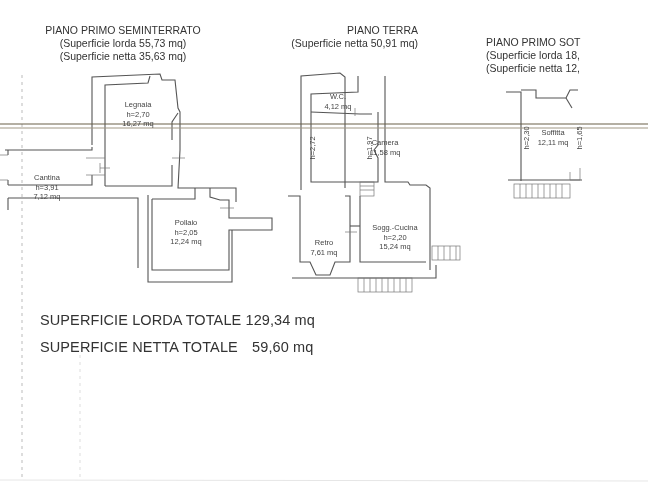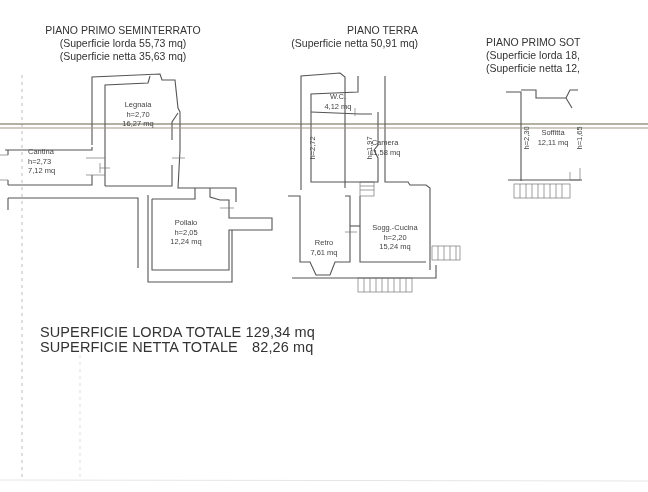--- a/index.html
+++ b/index.html
@@ -134,23 +134,23 @@
   <div>(Superficie lorda 18,</div>
   <div>(Superficie netta 12,</div>
 </div>
 
 <div class="abs room" style="left:108px; top:100px; width:60px;">
   <div>Legnaia</div>
   <div>h=2,70</div>
   <div>16,27 mq</div>
 </div>
 
-<div class="abs room" style="left:28px; top:147px; width:38px; text-align:left;">
+<div class="abs room" style="left:28px; top:173px; width:38px; text-align:center;">
   <div>Cantina</div>
-  <div>h=2,73</div>
+  <div>h=3,91</div>
   <div>7,12 mq</div>
 </div>
 
 <div class="abs room" style="left:160px; top:218px; width:52px;">
   <div>Pollaio</div>
   <div>h=2,05</div>
   <div>12,24 mq</div>
 </div>
 
 <div class="abs room" style="left:318px; top:92px; width:40px;">
@@ -176,21 +176,21 @@
   <div>15,24 mq</div>
 </div>
 
 <div class="abs room" style="left:530px; top:128px; width:46px;">
   <div>Soffitta</div>
   <div>12,11 mq</div>
 </div>
 <div class="abs vert" style="left:511px; top:130px; width:30px;">h=2,30</div>
 <div class="abs vert" style="left:564px; top:130px; width:30px;">h=1,65</div>
 
-<div class="abs total" style="left:40px; top:312px;margin-top:12px;">
+<div class="abs total" style="left:40px; top:312px;">
   <span>SUPERFICIE LORDA TOTALE</span>
   <span>129,34 mq</span>
 </div>
 <div class="abs total" style="left:40px; top:339px;">
   <span>SUPERFICIE NETTA TOTALE</span>
   <span style="display:inline-block; width:6px;"></span>
-  <span>82,26 mq</span>
+  <span>59,60 mq</span>
 </div>
 
 </body></html>

